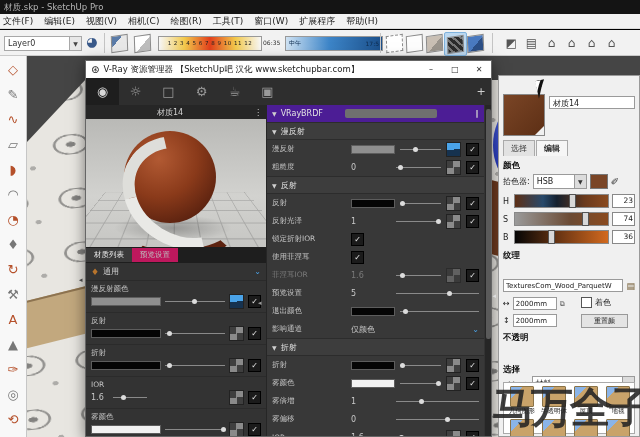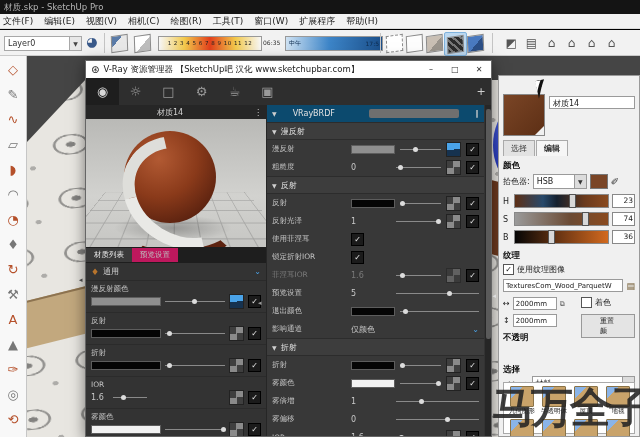--- a/index.html
+++ b/index.html
@@ -105,21 +105,21 @@
   .chk{width:13px;height:13px;flex:0 0 13px;border:1px solid #222;
        background:conic-gradient(#8a8a8a 25%,#3f3f3f 0 50%,#8a8a8a 0 75%,#3f3f3f 0);}
   .chk.blue{background:conic-gradient(#4aa3e8 25%,#16324f 0 75%,#4aa3e8 0);}
   .chk.dim{opacity:.5;}
   .cb{width:11px;height:11px;flex:0 0 11px;background:#1b1b1b;border:1px solid #000;
       color:#e8e8e8;font-size:8px;line-height:11px;text-align:center;}
   .cb.on::after{content:"✓";}
   
   #vright{left:180px;top:44px;width:218px;height:333px;background:#383838;border-left:1px solid #262626;
           box-sizing:border-box;}
-  #brdf{height:17px;background:#0c4a6e;display:flex;align-items:center;padding:0 5px;gap:16px;text-align:center;}
+  #brdf{height:17px;background:#4c1d95;display:flex;align-items:center;padding:0 5px;gap:4px;text-align:center;}
   #brdf .tri{color:#cfcfcf;font-size:6px;}
   #brdf .btx{font-size:8px;color:#e2e2e2;flex:0 0 auto;}
   #brdf .pill{flex:1;max-width:92px;height:9px;background:#6f6f6f;border-radius:2px;margin-left:18px;}
   #brdf .bars{margin-left:auto;color:#cfcfcf;font-size:8px;}
   .sech{height:16px;display:flex;align-items:center;padding:0 5px;gap:4px;background:#3d3d3d;
         border-top:1px solid #2c2c2c;border-bottom:1px solid #2c2c2c;}
   .sech .tri{color:#cfcfcf;font-size:6px;}
   .sech .stx{font-size:8px;color:#e0e0e0;}
   .prow{height:18px;display:flex;align-items:center;padding:0 5px;gap:5px;}
   .prow .plab{flex:0 0 74px;font-size:7.5px;color:#c4c4c4;white-space:nowrap;overflow:hidden;}
@@ -427,25 +427,25 @@
         <span class="plab">反射光泽</span>
         <span class="pv">1</span>
         <span class="sl">
             <span class="track"></span>
             <span class="knob" style="left:93%"></span>
           </span>
         <span class="chk"></span>
         <span class="cb on"></span>
       </div>
       <div class="prow">
+        <span class="plab">锁定折射IOR</span>
+        <span class="cb on"></span>
+      </div>
+      <div class="prow">
         <span class="plab">使用菲涅耳</span>
-        <span class="cb on"></span>
-      </div>
-      <div class="prow">
-        <span class="plab">锁定折射IOR</span>
         <span class="cb on"></span>
       </div>
       <div class="prow">
         <span class="plab dim">菲涅耳IOR</span>
         <span class="pv dim">1.6</span>
         <span class="sl">
             <span class="track"></span>
             <span class="knob" style="left:14%"></span>
           </span>
         <span class="chk dim"></span>
@@ -567,43 +567,39 @@
       <span class="vbox">74</span>
     </div>
     <div class="mrow hsb" style="top:154px;">
       <span class="hlab">B</span>
       <span class="bar" style="background:linear-gradient(90deg,#050505,#7a3d15 55%,#d2691e);">
           <span class="handle" style="left:36%"></span>
         </span>
       <span class="vbox">36</span>
     </div>
     <div class="abs mlabel" style="left:4px;top:174px;">纹理</div>
-    <div class="mrow" style="top:188px;">
-      <span class="mcheck on"></span>
-      <span>使用纹理图像</span>
-    </div>
     <div class="mrow" style="top:203px;">
       <span class="minput" style="flex:1;">TexturesCom_Wood_ParquetW</span>
       <span style="font-size:9px;color:#6b5327;">▤</span>
     </div>
     <div class="mrow" style="top:221px;width:70px;">
       <span style="font-size:8px;">↔</span>
       <span class="minput" style="width:44px;">2000mm</span>
       <span style="font-size:7px;color:#555;">⧉</span>
     </div>
     <div class="mrow" style="top:238px;width:70px;">
       <span style="font-size:8px;">↕</span>
       <span class="minput" style="width:44px;">2000mm</span>
     </div>
     <div class="mrow" style="top:221px;left:82px;">
       <span class="mcheck"></span>
       <span>着色</span>
     </div>
     <div class="mrow" style="top:238px;left:82px;">
-      <span style="border:1px solid #999;background:#e4e4e4;padding:1px 18px;font-size:7px;">重置颜</span>
+      <span style="border:1px solid #999;background:#e4e4e4;padding:1px 12px;font-size:7px;">重置颜</span>
     </div>
     <div class="abs mlabel" style="left:4px;top:256px;">不透明</div>
     <div class="abs mlabel" style="left:4px;top:288px;">选择</div>
     <div class="mrow" style="top:300px;">
       <span class="navbtn">◁</span>
       <span class="navbtn">▷</span>
       <span class="navbtn">⌂</span>
       <span class="mselect">
         <span class="stx">材料</span>
         <span class="sbtn">▼</span>

